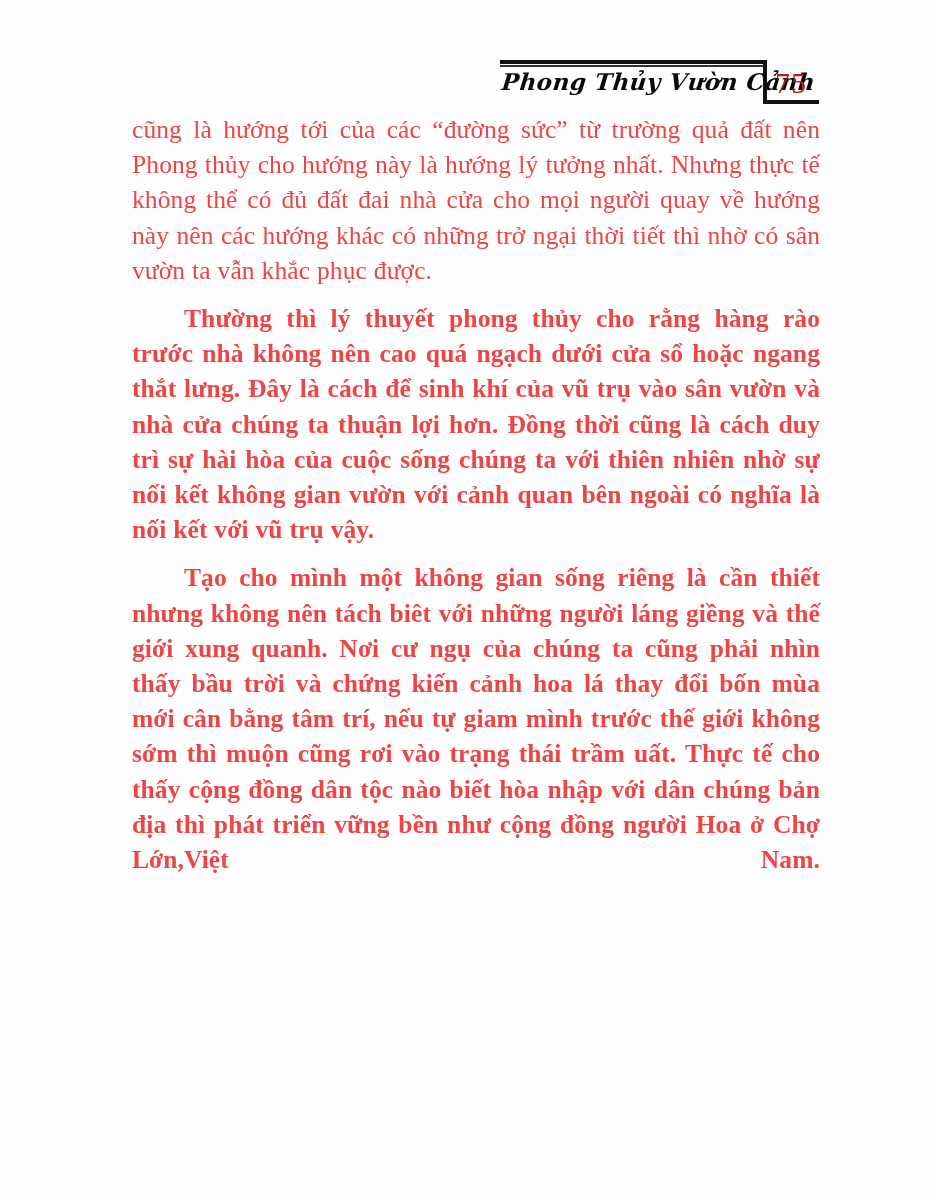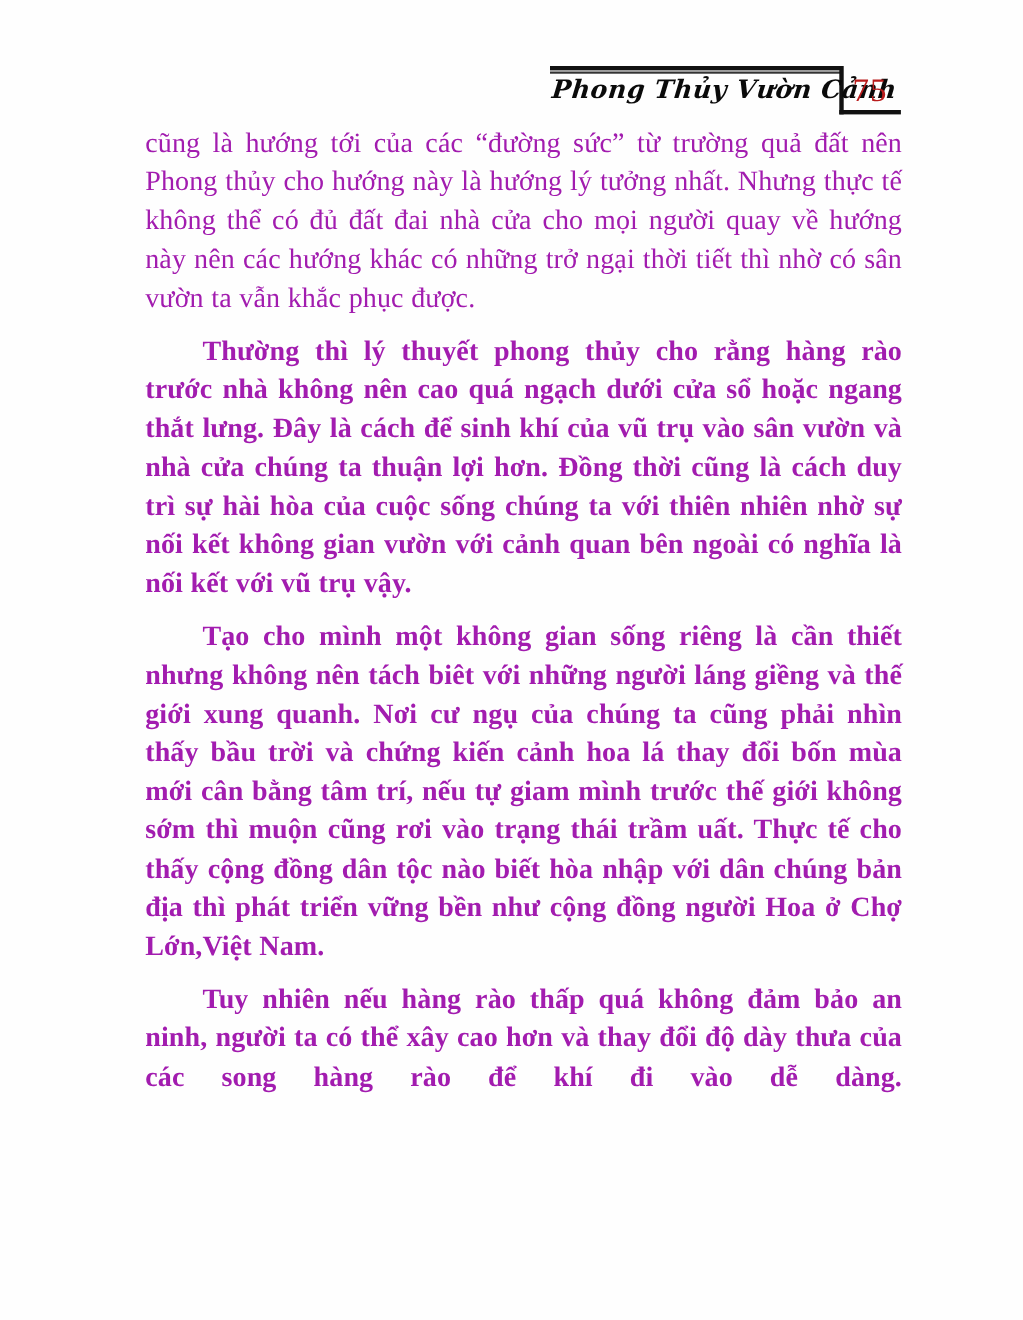--- a/index.html
+++ b/index.html
@@ -103,21 +103,21 @@
 
   .para {
     margin: 0 0 2px 0;
     text-align: justify;
     text-justify: inter-word;
     text-indent: 52px;
     font-size: 25.5px;
     line-height: 35.2px;
     letter-spacing: 0.1px;
     word-spacing: 0.4px;
-    color: #a21caf;
+    color: #ef4444;
     font-weight: 400;
   }
   .para.no-indent {
     text-indent: 0;
   }
   .para.gap {
     margin-top: 13px;
     font-weight: bold;
   }
   .para:last-child::after {
@@ -136,16 +136,15 @@
     <div class="bracket-vert"></div>
     <div class="bracket-horz"></div>
     <div class="header-title">Phong Thủy Vườn Cảnh</div>
     <div class="page-number">75</div>
   </div>
 
   <div class="body-text">
     <p class="para no-indent">cũng là hướng tới của các “đường sức” từ trường quả đất nên Phong thủy cho hướng này là hướng lý tưởng nhất. Nhưng thực tế không thể có đủ đất đai nhà cửa cho mọi người quay về hướng này nên các hướng khác có những trở ngại thời tiết thì nhờ có sân vườn ta vẫn khắc phục được.</p>
     <p class="para gap">Thường thì  lý thuyết phong thủy cho rằng hàng rào trước nhà không nên cao quá ngạch dưới cửa sổ hoặc ngang thắt lưng. Đây là cách để sinh khí của vũ trụ vào sân vườn và nhà cửa chúng ta thuận lợi hơn. Đồng thời cũng là cách duy trì sự hài hòa của cuộc sống chúng ta với thiên nhiên nhờ sự nối kết không gian vườn với cảnh quan bên ngoài có nghĩa là nối kết với vũ trụ vậy.</p>
     <p class="para gap">Tạo cho mình một không gian sống riêng là cần thiết nhưng không nên tách biêt với những người láng giềng và thế giới xung quanh. Nơi cư ngụ của chúng ta cũng phải nhìn thấy bầu trời và chứng kiến cảnh hoa lá thay đổi bốn mùa mới cân bằng tâm trí, nếu tự giam mình trước thế giới không sớm thì muộn cũng rơi vào trạng thái trầm uất. Thực tế cho thấy cộng đồng dân tộc nào biết hòa nhập với dân chúng bản địa thì phát triển vững bền như cộng đồng người Hoa ở Chợ Lớn,Việt Nam.</p>
-    <p class="para gap">Tuy nhiên nếu hàng rào thấp quá không đảm bảo an ninh, người ta có thể xây cao hơn và thay đổi độ dày thưa của các song hàng rào để khí đi vào dễ dàng.</p>
   </div>
 
 </div>
 
 </body></html>

